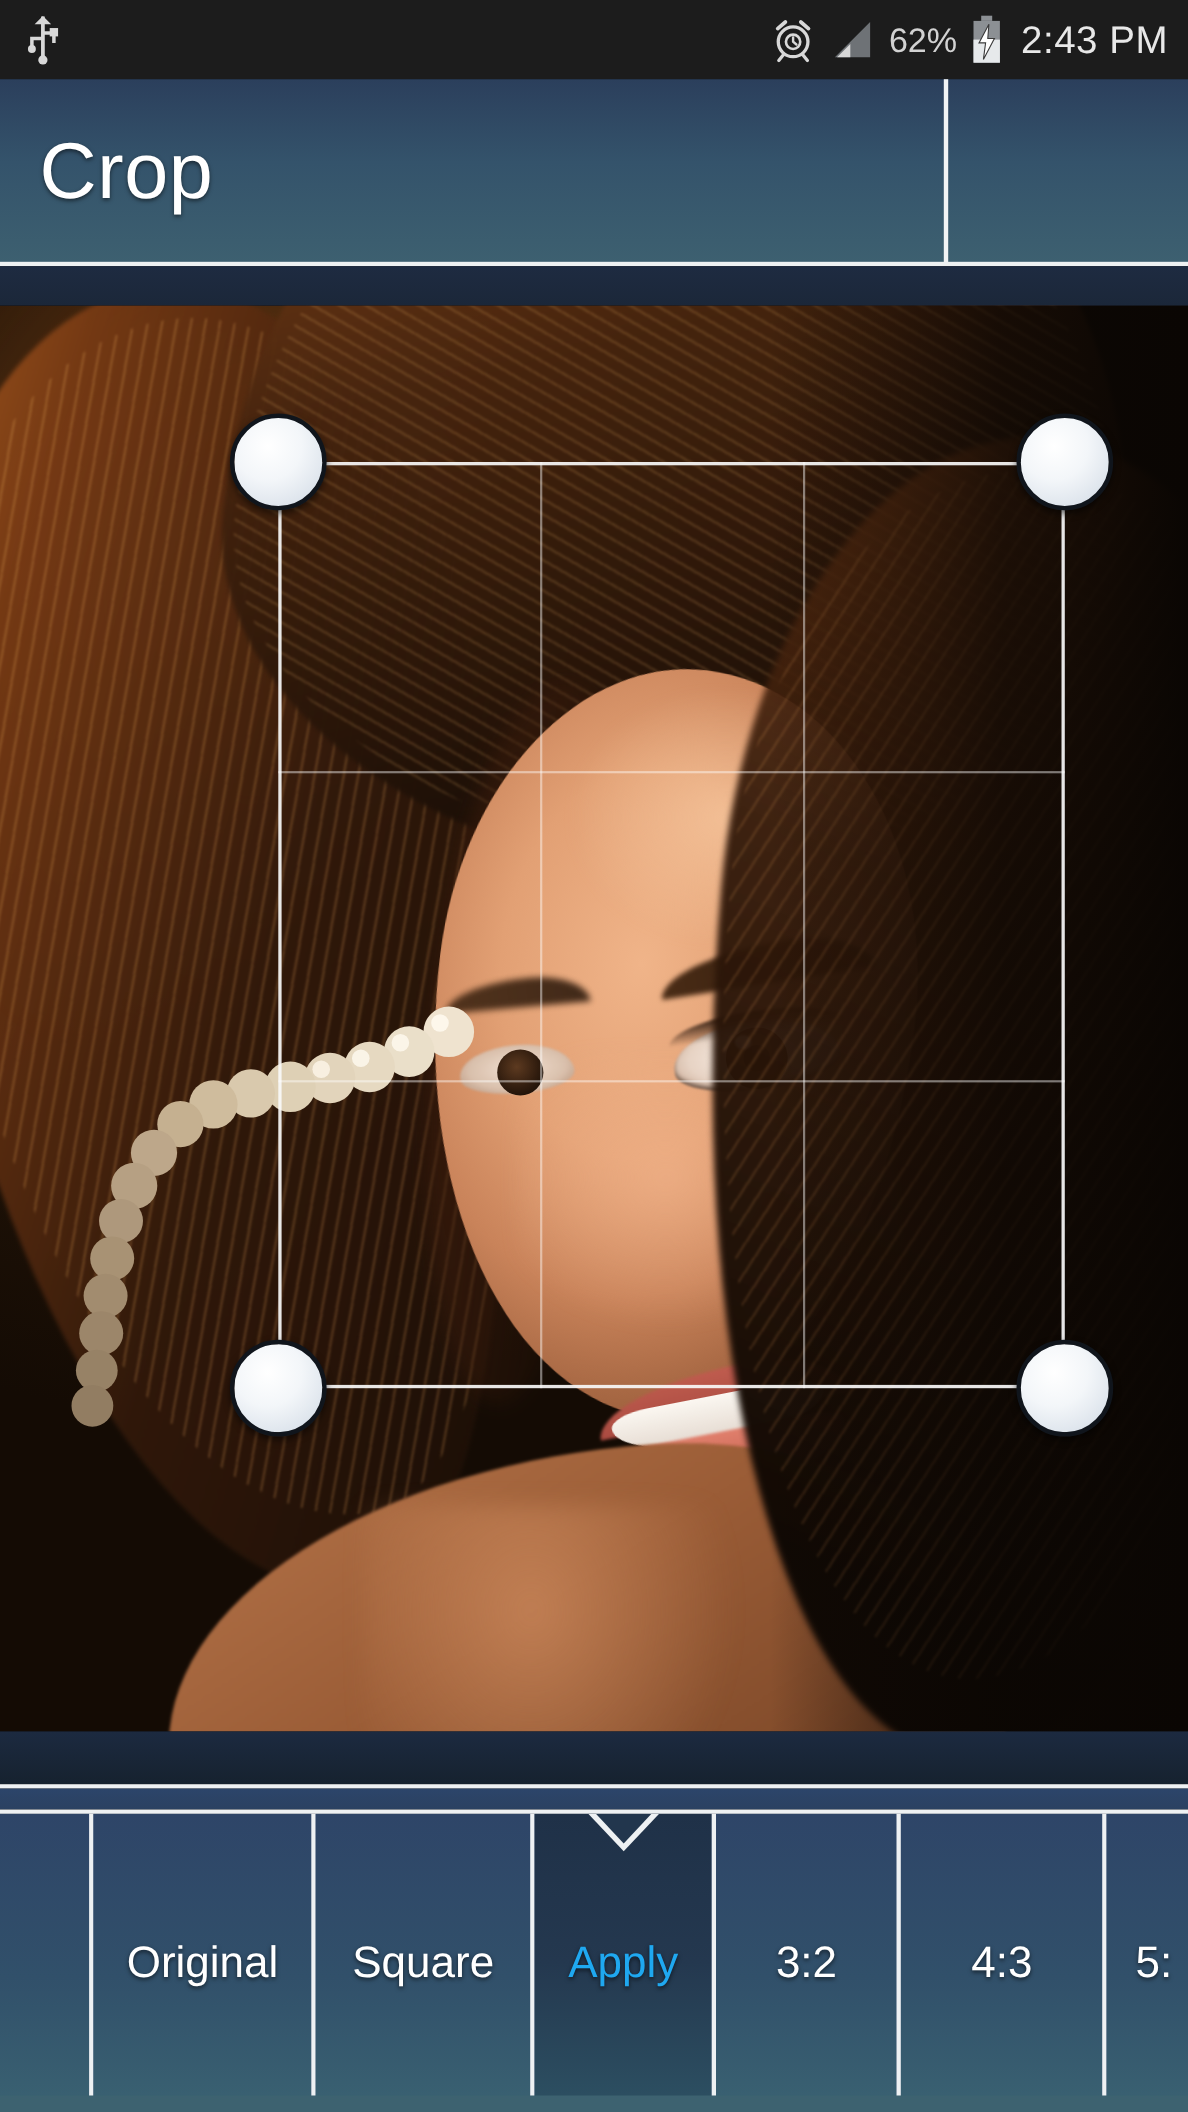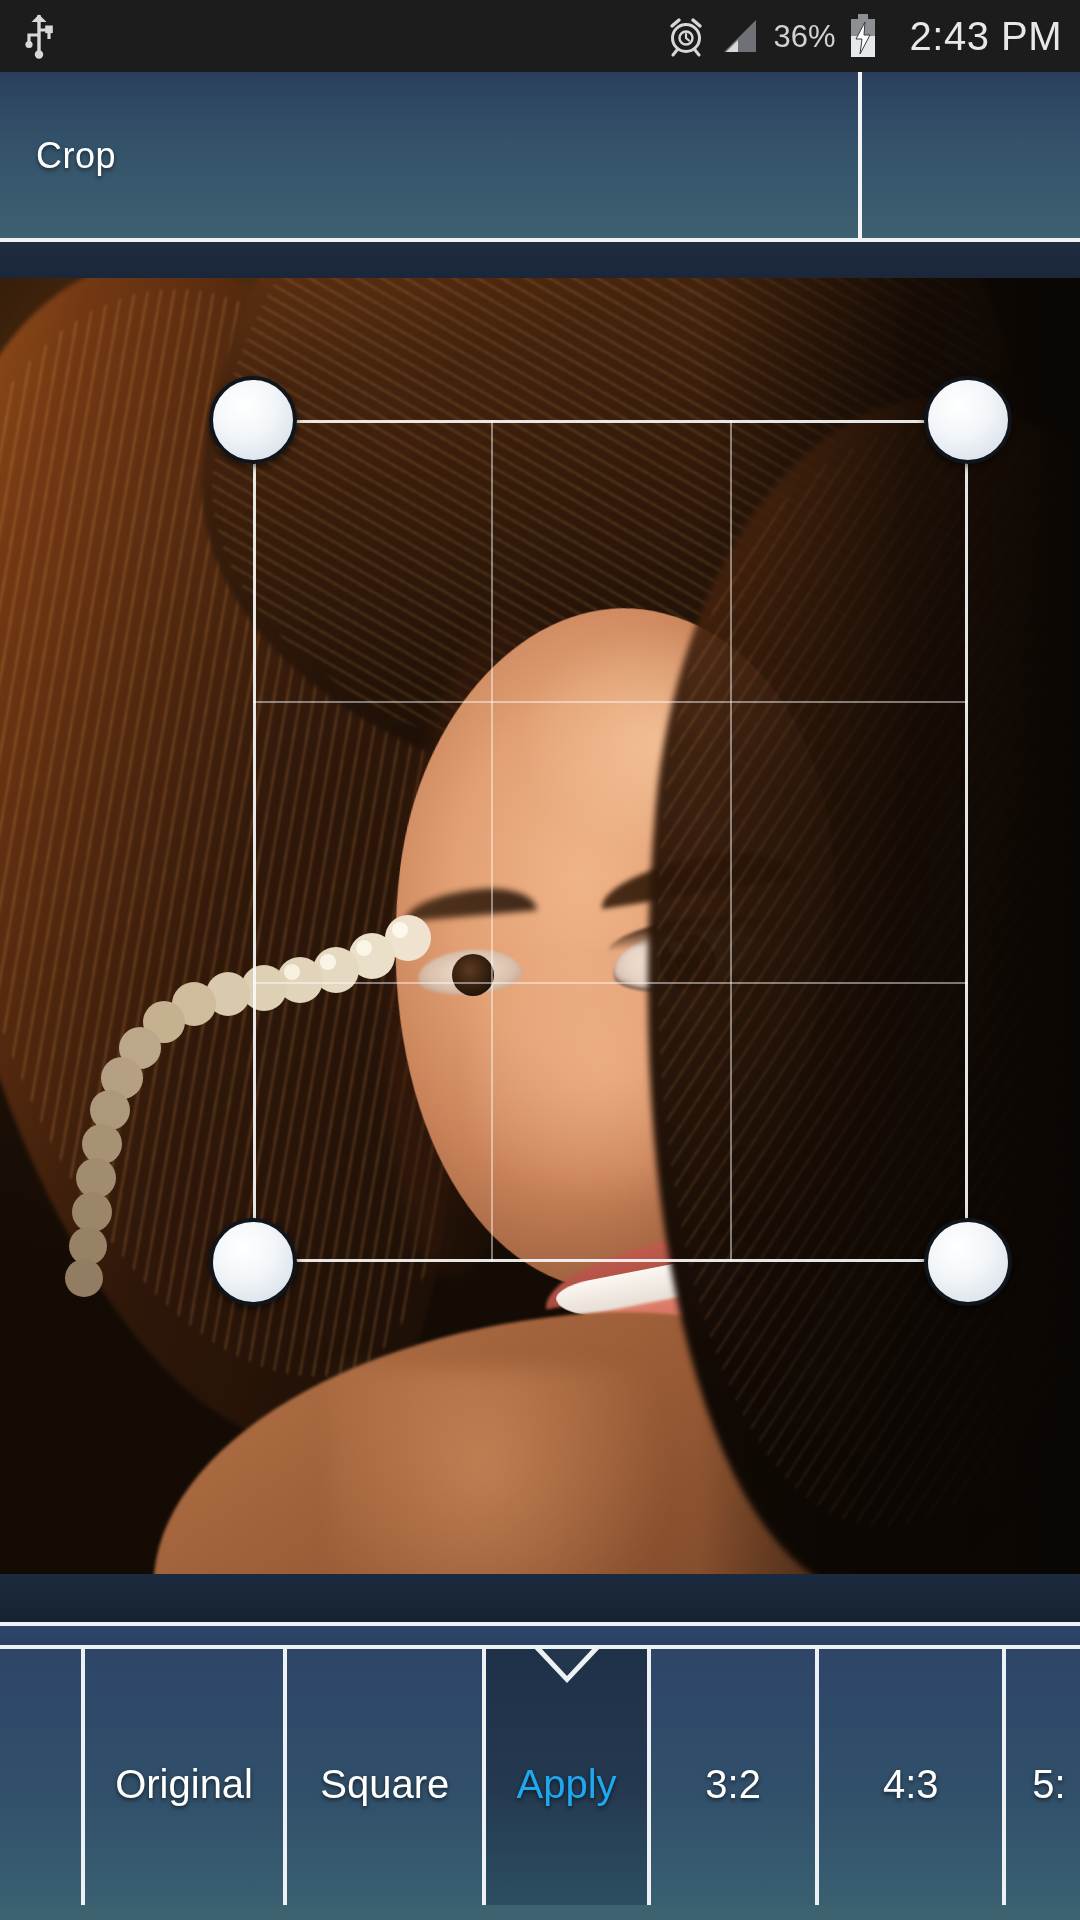--- a/index.html
+++ b/index.html
@@ -13,41 +13,41 @@
 
   
   .statusbar{
     position:absolute; left:0; top:0; width:1080px; height:72px;
     background:#1c1c1c; display:flex; align-items:center;
     padding:0 18px 0 22px; color:#d8d8d8;
   }
   .sb-left{ display:flex; align-items:center; gap:14px; }
   .sb-right{ margin-left:auto; display:flex; align-items:center; gap:13px; }
   .sb-time{
-    font-size:40px; letter-spacing:0.5px; color:#e8e8e8; font-weight:400;
-    margin-left:20px; line-height:1;
+    font-size:35px; letter-spacing:0.5px; color:#e8e8e8; font-weight:400;
+    margin-left:4px; line-height:1;
   }
   .sb-batt-text{ font-size:31px; color:#d2d2d2; line-height:1; }
   .ic{ display:block; }
 
   
   .header{
     position:absolute; left:0; top:72px; width:1080px; height:168px;
     background:linear-gradient(to bottom,#2d4col 0%,#3b5a72 100%);
     display:flex;
   }
   .header{
     background:linear-gradient(to bottom, #2b3f5c 0%, #34536b 45%, #3d6070 100%);
   }
   .hdr-title-cell{
     width:862px; height:100%; position:relative;
     display:flex; align-items:center;
   }
   .hdr-title{
-    font-size:36px; color:#ffffff; padding-left:36px; font-weight:400;
+    font-size:72px; color:#ffffff; padding-left:36px; font-weight:400;
     text-shadow:0 2px 4px rgba(0,0,0,.55);
     letter-spacing:0.5px;
   }
   .hdr-divider{
     position:absolute; right:0; top:0; width:4px; height:100%;
     background:#f2f4f5;
   }
   .hdr-apply-cell{
     flex:1; height:100%; display:flex; align-items:center; justify-content:center;
   }
@@ -372,21 +372,21 @@
       <path d="M21 19 L21 23 L24 25.5" stroke="#d8d8d8" stroke-width="2.2" fill="none" stroke-linecap="round"></path>
       <path d="M7 11 L14 5" stroke="#d8d8d8" stroke-width="3.4" stroke-linecap="round"></path>
       <path d="M35 11 L28 5" stroke="#d8d8d8" stroke-width="3.4" stroke-linecap="round"></path>
       <path d="M12 35 L8 40" stroke="#d8d8d8" stroke-width="3" stroke-linecap="round"></path>
       <path d="M30 35 L34 40" stroke="#d8d8d8" stroke-width="3" stroke-linecap="round"></path>
     </svg>
     <svg class="ic" width="40" height="40" viewBox="0 0 40 40">
       <path d="M4 36 L36 4 L36 36 Z" fill="#6e7276"></path>
       <path d="M6 36 L18 24 L18 36 Z" fill="#d8d8d8"></path>
     </svg>
-    <span class="sb-batt-text">36%</span>
+    <span class="sb-batt-text">62%</span>
     <svg class="ic" width="28" height="44" viewBox="0 0 28 44">
       <rect x="9" y="0" width="10" height="5" fill="#8c9094"></rect>
       <rect x="2" y="5" width="24" height="38" fill="#8c9094"></rect>
       <rect x="2" y="22" width="24" height="21" fill="#e6e9eb"></rect>
       <path d="M16 8 L7 25 L13 25 L11 40 L21 21 L15 21 Z" fill="#ffffff" stroke="#3a3a3a" stroke-width="1"></path>
     </svg>
     <span class="sb-time">2:43 PM</span>
   </div>
 </div>
 

